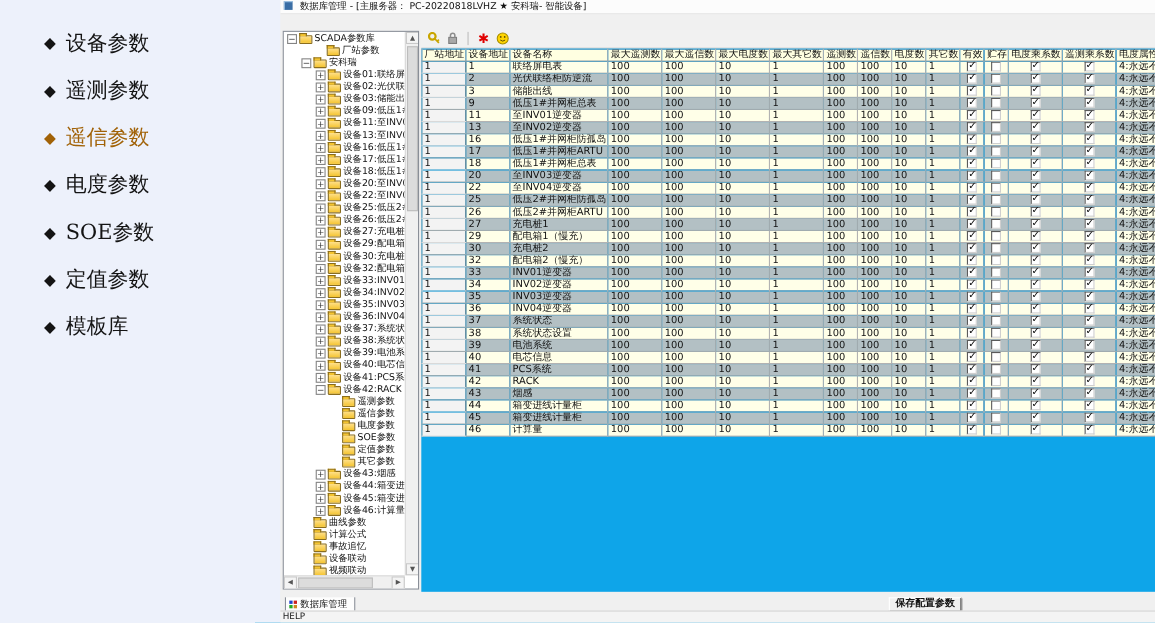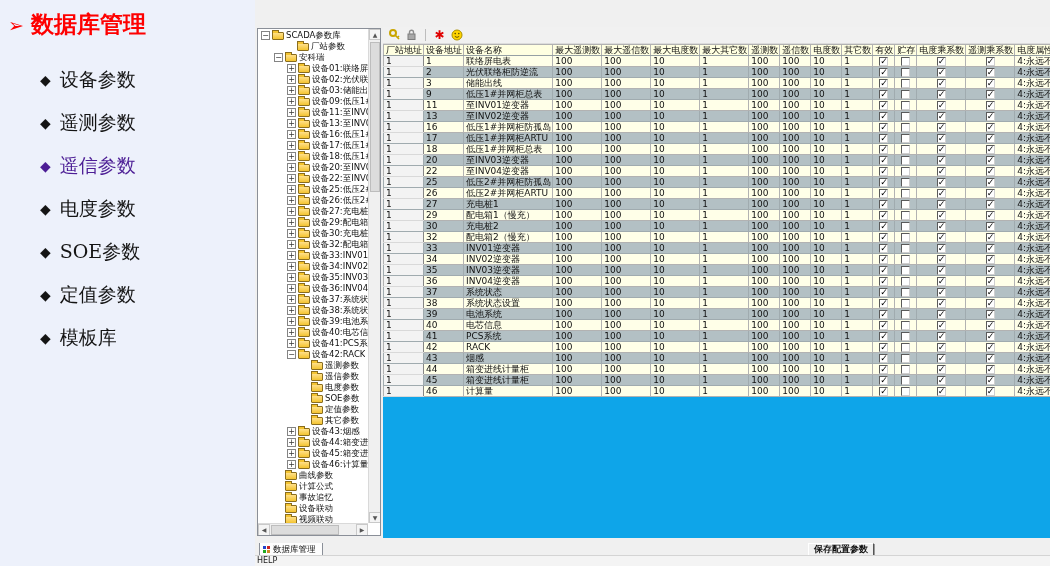--- a/index.html
+++ b/index.html
@@ -8,21 +8,21 @@
 
   
   #sidebar { position:absolute; left:0; top:0; width:255px; height:566px; background:#edf1fb; }
   .sb-title { padding:9px 0 0 8px; font-size:23px; font-weight:bold; color:#fe0000;
               font-family:"DejaVu Sans", sans-serif; white-space:nowrap; }
   .sb-title .arrow { font-size:19px; margin-right:7px; }
   #sb-items { margin-top:24px; }
   .sb-item { padding-left:40px; height:43px; line-height:30px; font-size:19px;
              font-family:"DejaVu Serif", serif; color:#141414; white-space:nowrap; cursor:default; }
   .sb-item .diamond { font-size:14px; margin-right:9px; vertical-align:1px; }
-  .sb-item.active, .sb-item.active .diamond { color:#4c1d95; }
+  .sb-item.active, .sb-item.active .diamond { color:#a16207; }
 
   
   #window { position:absolute; left:255px; top:0; width:795px; height:566px; background:#f0f0f0; }
 
   .titlebar { position:absolute; left:0; top:0; width:100%; height:13px; background:#fcfcfc;
               border-bottom:1px solid #e4e4e4; font-size:8.5px; line-height:13px; white-space:nowrap; }
   .app-icon { display:inline-block; width:8px; height:8px; background:#3a6ea5; margin:0 4px 0 3px;
               vertical-align:-1px; box-shadow: inset 1px 1px 0 #9cc0e0; }
   .menubar { position:absolute; left:0; top:13px; width:100%; height:13px; background:#f6f6f6;
              border-bottom:1px solid #e2e2e2; font-size:9px; line-height:13px; white-space:nowrap; }
@@ -92,36 +92,37 @@
         border:1px solid; border-color:#ffffff #555555 #555555 #ffffff; box-shadow:1px 1px 0 #9a9a9a;
         font-size:9px; font-weight:bold; line-height:11px; text-align:center; cursor:default;
         font-family:"DejaVu Sans", sans-serif; }
   .statusbar { position:absolute; left:0; top:555px; width:100%; height:11px; background:#f4f4f4;
         border-top:1px solid #d4d4d4; font-size:8px; line-height:10px; padding-left:2px; color:#222; }
 </style>
 </head>
 <body>
 
 <aside id="sidebar">
-  <div class="sb-title">
-    <span class="arrow">➢</span><span>数据库管理</span>
-  </div>
   <div id="sb-items">
       <div class="sb-item"><span class="diamond">◆</span><span>设备参数</span></div>
       <div class="sb-item"><span class="diamond">◆</span><span>遥测参数</span></div>
       <div class="sb-item active"><span class="diamond">◆</span><span>遥信参数</span></div>
       <div class="sb-item"><span class="diamond">◆</span><span>电度参数</span></div>
       <div class="sb-item"><span class="diamond">◆</span><span>SOE参数</span></div>
       <div class="sb-item"><span class="diamond">◆</span><span>定值参数</span></div>
       <div class="sb-item"><span class="diamond">◆</span><span>模板库</span></div>
     </div>
 </aside>
 
 <div id="window">
 
+  <div class="titlebar">
+    <span class="app-icon"></span>
+    <span>数据库管理 - [主服务器： PC-20220818LVHZ ★ 安科瑞- 智能设备]</span>
+  </div>
 
 
   <div class="toolbar">
     <span class="tb-btn">
       <svg width="12" height="12" viewBox="0 0 12 12">
           <circle cx="4" cy="4" r="3" fill="none" stroke="#c9a500" stroke-width="2"></circle>
           <path d="M6 6 L10 10 M8.5 8.5 L10 7" stroke="#c9a500" stroke-width="1.6" fill="none"></path>
         </svg>
     </span>
     <span class="tb-btn">

